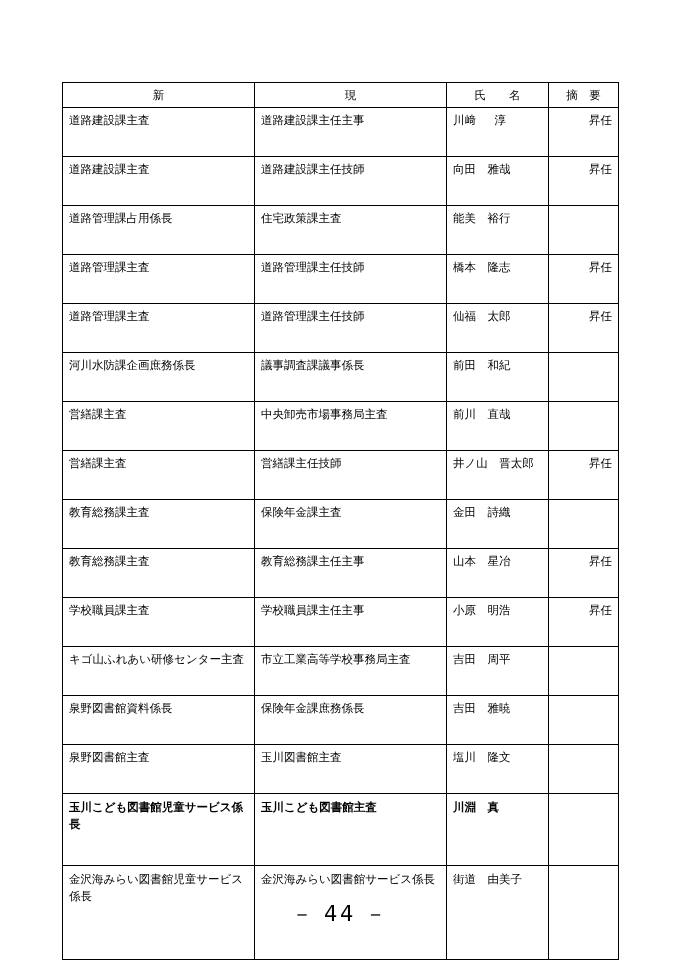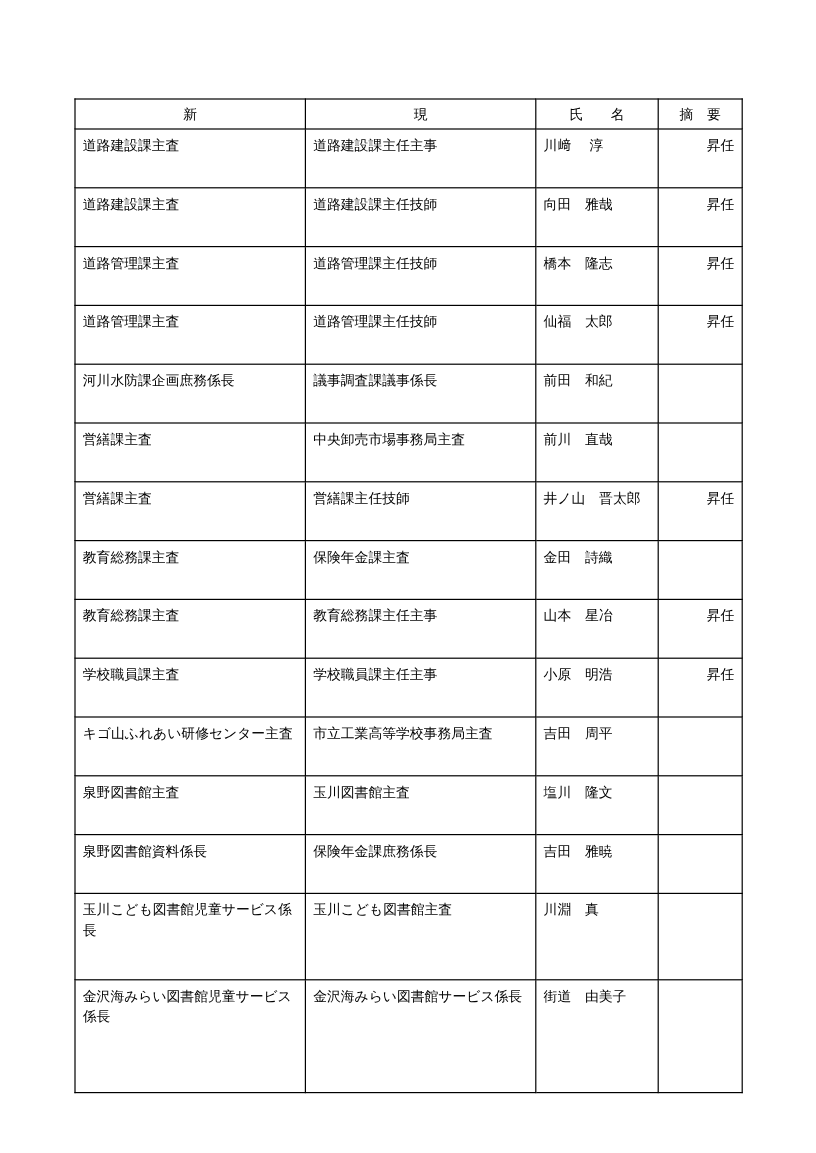--- a/index.html
+++ b/index.html
@@ -43,22 +43,22 @@
     text-align: center;
     padding: 4px 6px 3px 6px;
     vertical-align: middle;
     height: 17px;
   }
   col.c-new { width: 192px; }
   col.c-old { width: 192px; }
   col.c-name { width: 102px; }
   col.c-note { width: 70px; }
 
-  .row-tall td { height: 39px; }
-  .row-xtall td { height: 62px; }
+  .row-tall td { height: 39px; font-family: Liberation Mono, monospace; }
+  .row-xtall td { height: 62px; font-weight: bold; }
   .row-xxtall td { height: 84px; }
 
   .cell-name { white-space: pre; }
   .cell-note { text-align: right; }
 
   .page-number {
     position: absolute;
     left: 0;
     top: 900px;
     width: 680px;
@@ -93,20 +93,26 @@
           <td>道路建設課主査</td>
           <td>道路建設課主任主事</td>
           <td class="cell-name">川﨑　 淳</td>
           <td class="cell-note">昇任</td>
         </tr>
         <tr class="row-tall">
           <td>道路建設課主査</td>
           <td>道路建設課主任技師</td>
           <td class="cell-name">向田　雅哉</td>
           <td class="cell-note">昇任</td>
+        </tr>
+        <tr class="row-tall">
+          <td>道路管理課占用係長</td>
+          <td>住宅政策課主査</td>
+          <td class="cell-name">能美　裕行</td>
+          <td class="cell-note"></td>
         </tr>
         <tr class="row-tall">
           <td>道路管理課主査</td>
           <td>道路管理課主任技師</td>
           <td class="cell-name">橋本　隆志</td>
           <td class="cell-note">昇任</td>
         </tr>
         <tr class="row-tall">
           <td>道路管理課主査</td>
           <td>道路管理課主任技師</td>
@@ -149,40 +155,41 @@
           <td class="cell-name">小原　明浩</td>
           <td class="cell-note">昇任</td>
         </tr>
         <tr class="row-tall">
           <td>キゴ山ふれあい研修センター主査</td>
           <td>市立工業高等学校事務局主査</td>
           <td class="cell-name">吉田　周平</td>
           <td class="cell-note"></td>
         </tr>
         <tr class="row-tall">
+          <td>泉野図書館資料係長</td>
+          <td>保険年金課庶務係長</td>
+          <td class="cell-name">吉田　雅暁</td>
+          <td class="cell-note"></td>
+        </tr>
+        <tr class="row-tall">
           <td>泉野図書館主査</td>
           <td>玉川図書館主査</td>
           <td class="cell-name">塩川　隆文</td>
-          <td class="cell-note"></td>
-        </tr>
-        <tr class="row-tall">
-          <td>泉野図書館資料係長</td>
-          <td>保険年金課庶務係長</td>
-          <td class="cell-name">吉田　雅暁</td>
           <td class="cell-note"></td>
         </tr>
         <tr class="row-xtall">
           <td>玉川こども図書館児童サービス係長</td>
           <td>玉川こども図書館主査</td>
           <td class="cell-name">川淵　真</td>
           <td class="cell-note"></td>
         </tr>
         <tr class="row-xxtall">
           <td>金沢海みらい図書館児童サービス係長</td>
           <td>金沢海みらい図書館サービス係長</td>
           <td class="cell-name">街道　由美子</td>
           <td class="cell-note"></td>
         </tr>
       </tbody>
   </table>
 
+  <div class="page-number">－ 44 －</div>
 
 </div>
 
 </body></html>

